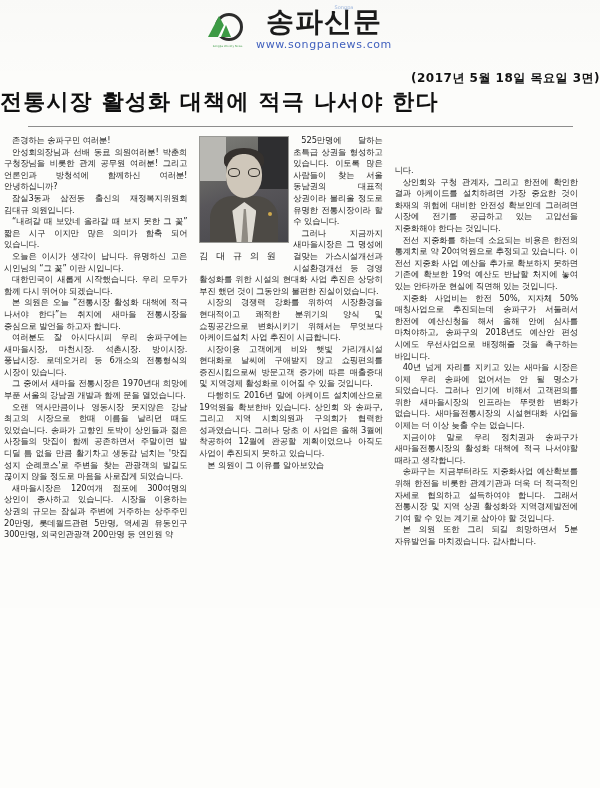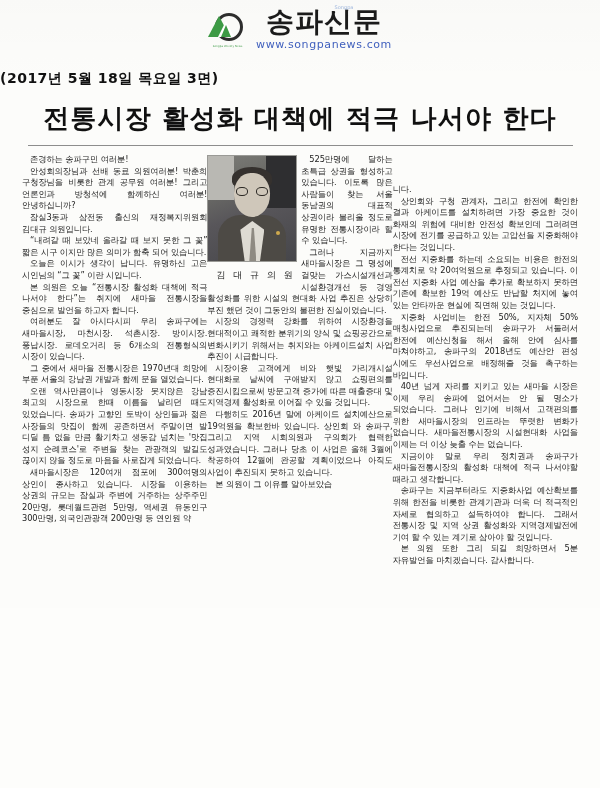--- a/index.html
+++ b/index.html
@@ -107,49 +107,50 @@
   .logo-super {
     position: absolute;
     font-size: 5px;
     color: #9fb7dd;
     margin-left: 40px;
     margin-top: -3px;
   }
 
   
   .dateline {
-    text-align: left;
-    font-size: 14px;
+    text-align: right;
+    font-size: 12px;
     font-weight: bold;
     color: #111;
     margin-top: 22px;
     letter-spacing: 0.5px;
   }
 
   
   .headline {
-    text-align: center;
-    font-size: 26px;
+    text-align: left;
+    font-size: 22px;
     font-weight: bold;
     color: #101010;
-    margin-top: 13px;
+    margin-top: 0;
     letter-spacing: 1.2px;
     font-family: "DejaVu Serif", "Liberation Serif", serif;
   }
   .rule {
     width: 545px;
     margin: 9px auto 0 auto;
     border: 0;
     border-top: 1px solid #8d8d8d;
   }
 
   
   .columns {
     display: flex;
-    padding: 8px 22px 0 22px;
+    gap: 12px;
+    padding: 8px 22px 0 4px;
     box-sizing: border-box;
   }
   .col {
     flex: 1 1 0;
     min-width: 0;
   }
   .col p {
     margin: 0;
     font-size: 8.3px;
     line-height: 11.6px;
@@ -240,21 +241,21 @@
     clip-path: polygon(35% 0, 65% 0, 100% 100%, 0 100%);
   }
   .photo .badge {
     position: absolute;
     right: 16px; bottom: 26px;
     width: 4px; height: 4px;
     border-radius: 50%;
     background: #cfa94d;
   }
   .photo-caption {
-    text-align: right;
+    text-align: left;
     font-size: 9px;
     letter-spacing: 2.5px;
     color: #141414;
     margin-top: 7px;
     margin-bottom: 6px;
     font-family: "DejaVu Sans", "Liberation Sans", sans-serif;
   }
 </style>
 </head>
 <body>
@@ -282,20 +283,21 @@
   <hr class="rule">
 
   <div class="columns">
 
     <div class="col">
       <p>존경하는 송파구민 여러분!</p>
       <p>안성회의장님과 선배 동료 의원여러분! 박춘희 구청장님을 비롯한 관계 공무원 여러분! 그리고 언론인과 방청석에 함께하신 여러분! 안녕하십니까?</p>
       <p>잠실3동과 삼전동 출신의 재정복지위원회 김대규 의원입니다.</p>
       <p>“내려갈 때 보았네 올라갈 때 보지 못한 그 꽃” 짧은 시구 이지만 많은 의미가 함축 되어 있습니다.</p>
       <p>오늘은 이시가 생각이 납니다. 유명하신 고은 시인님의 “그 꽃” 이란 시입니다.</p>
+      <p>대한민국이 새롭게 시작했습니다. 우리 모두가 함께 다시 뛰어야 되겠습니다.</p>
       <p>본 의원은 오늘 “전통시장 활성화 대책에 적극 나서야 한다”는 취지에 새마을 전통시장을 중심으로 발언을 하고자 합니다.</p>
       <p>여러분도 잘 아시다시피 우리 송파구에는 새마을시장, 마천시장. 석촌시장. 방이시장. 풍납시장. 로데오거리 등 6개소의 전통형식의 시장이 있습니다.</p>
       <p>그 중에서 새마을 전통시장은 1970년대 희망에 부푼 서울의 강남권 개발과 함께 문을 열었습니다.</p>
       <p>오랜 역사만큼이나 영동시장 못지않은 강남 최고의 시장으로 한때 이름을 날리던 때도 있었습니다. 송파가 고향인 토박이 상인들과 젊은 사장들의 맛집이 함께 공존하면서 주말이면 발 디딜 틈 없을 만큼 활기차고 생동감 넘치는 '맛집 성지 순례코스'로 주변을 찾는 관광객의 발길도 끊이지 않을 정도로 마음을 사로잡게 되었습니다.</p>
       <p>새마을시장은 120여개 점포에 300여명의 상인이 종사하고 있습니다. 시장을 이용하는 상권의 규모는 잠실과 주변에 거주하는 상주주민 20만명, 롯데월드관련 5만명, 역세권 유동인구 300만명, 외국인관광객 200만명 등 연인원 약</p>
     </div>
 
     <div class="col">
       <div class="photo-block">
         <div class="photo">
@@ -306,21 +308,21 @@
           <div class="tie"></div>
           <div class="hair"></div>
           <div class="face"></div>
           <div class="glasses"></div>
           <div class="badge"></div>
         </div>
         <div class="photo-caption">김 대 규  의 원</div>
       </div>
       <p>525만명에 달하는 초특급 상권을 형성하고 있습니다. 이토록 많은 사람들이 찾는 서울 동남권의 대표적 상권이라 불리울 정도로 유명한 전통시장이라 할 수 있습니다.</p>
       <p>그러나 지금까지 새마을시장은 그 명성에 걸맞는 가스시설개선과 시설환경개선 등 경영 활성화를 위한 시설의 현대화 사업 추진은 상당히 부진 했던 것이 그동안의 불편한 진실이었습니다.</p>
-      <p>시장의 경쟁력 강화를 위하여 시장환경을 현대적이고 쾌적한 분위기의 양식 및 쇼핑공간으로 변화시키기 위해서는 취지와는 아케이드설치 사업 추진이 시급합니다.</p>
+      <p>시장의 경쟁력 강화를 위하여 시장환경을 현대적이고 쾌적한 분위기의 양식 및 쇼핑공간으로 변화시키기 위해서는 무엇보다 아케이드설치 사업 추진이 시급합니다.</p>
       <p>시장이용 고객에게 비와 햇빛 가리개시설 현대화로 날씨에 구애받지 않고 쇼핑편의를 증진시킴으로써 방문고객 증가에 따른 매출증대 및 지역경제 활성화로 이어질 수 있을 것입니다.</p>
       <p>다행히도 2016년 말에 아케이드 설치예산으로 19억원을 확보한바 있습니다. 상인회 와 송파구, 그리고 지역 시회의원과 구의회가 협력한 성과였습니다. 그러나 당초 이 사업은 올해 3월에 착공하여 12월에 완공할 계획이었으나 아직도 사업이 추진되지 못하고 있습니다.</p>
       <p>본 의원이 그 이유를 알아보았습</p>
     </div>
 
     <div class="col">
       <p class="noindent">니다.</p>
       <p>상인회와 구청 관계자, 그리고 한전에 확인한 결과 아케이드를 설치하려면 가장 중요한 것이 화재의 위험에 대비한 안전성 확보인데 그러려면 시장에 전기를 공급하고 있는 고압선을 지중화해야 한다는 것입니다.</p>
       <p>전선 지중화를 하는데 소요되는 비용은 한전의 통계치로 약 20여억원으로 추정되고 있습니다. 이 전선 지중화 사업 예산을 추가로 확보하지 못하면 기존에 확보한 19억 예산도 반납할 처지에 놓여 있는 안타까운 현실에 직면해 있는 것입니다.</p>
       <p>지중화 사업비는 한전 50%, 지자체 50% 매칭사업으로 추진되는데 송파구가 서둘러서 한전에 예산신청을 해서 올해 안에 심사를 마쳐야하고, 송파구의 2018년도 예산안 편성 시에도 우선사업으로 배정해줄 것을 촉구하는 바입니다.</p>

